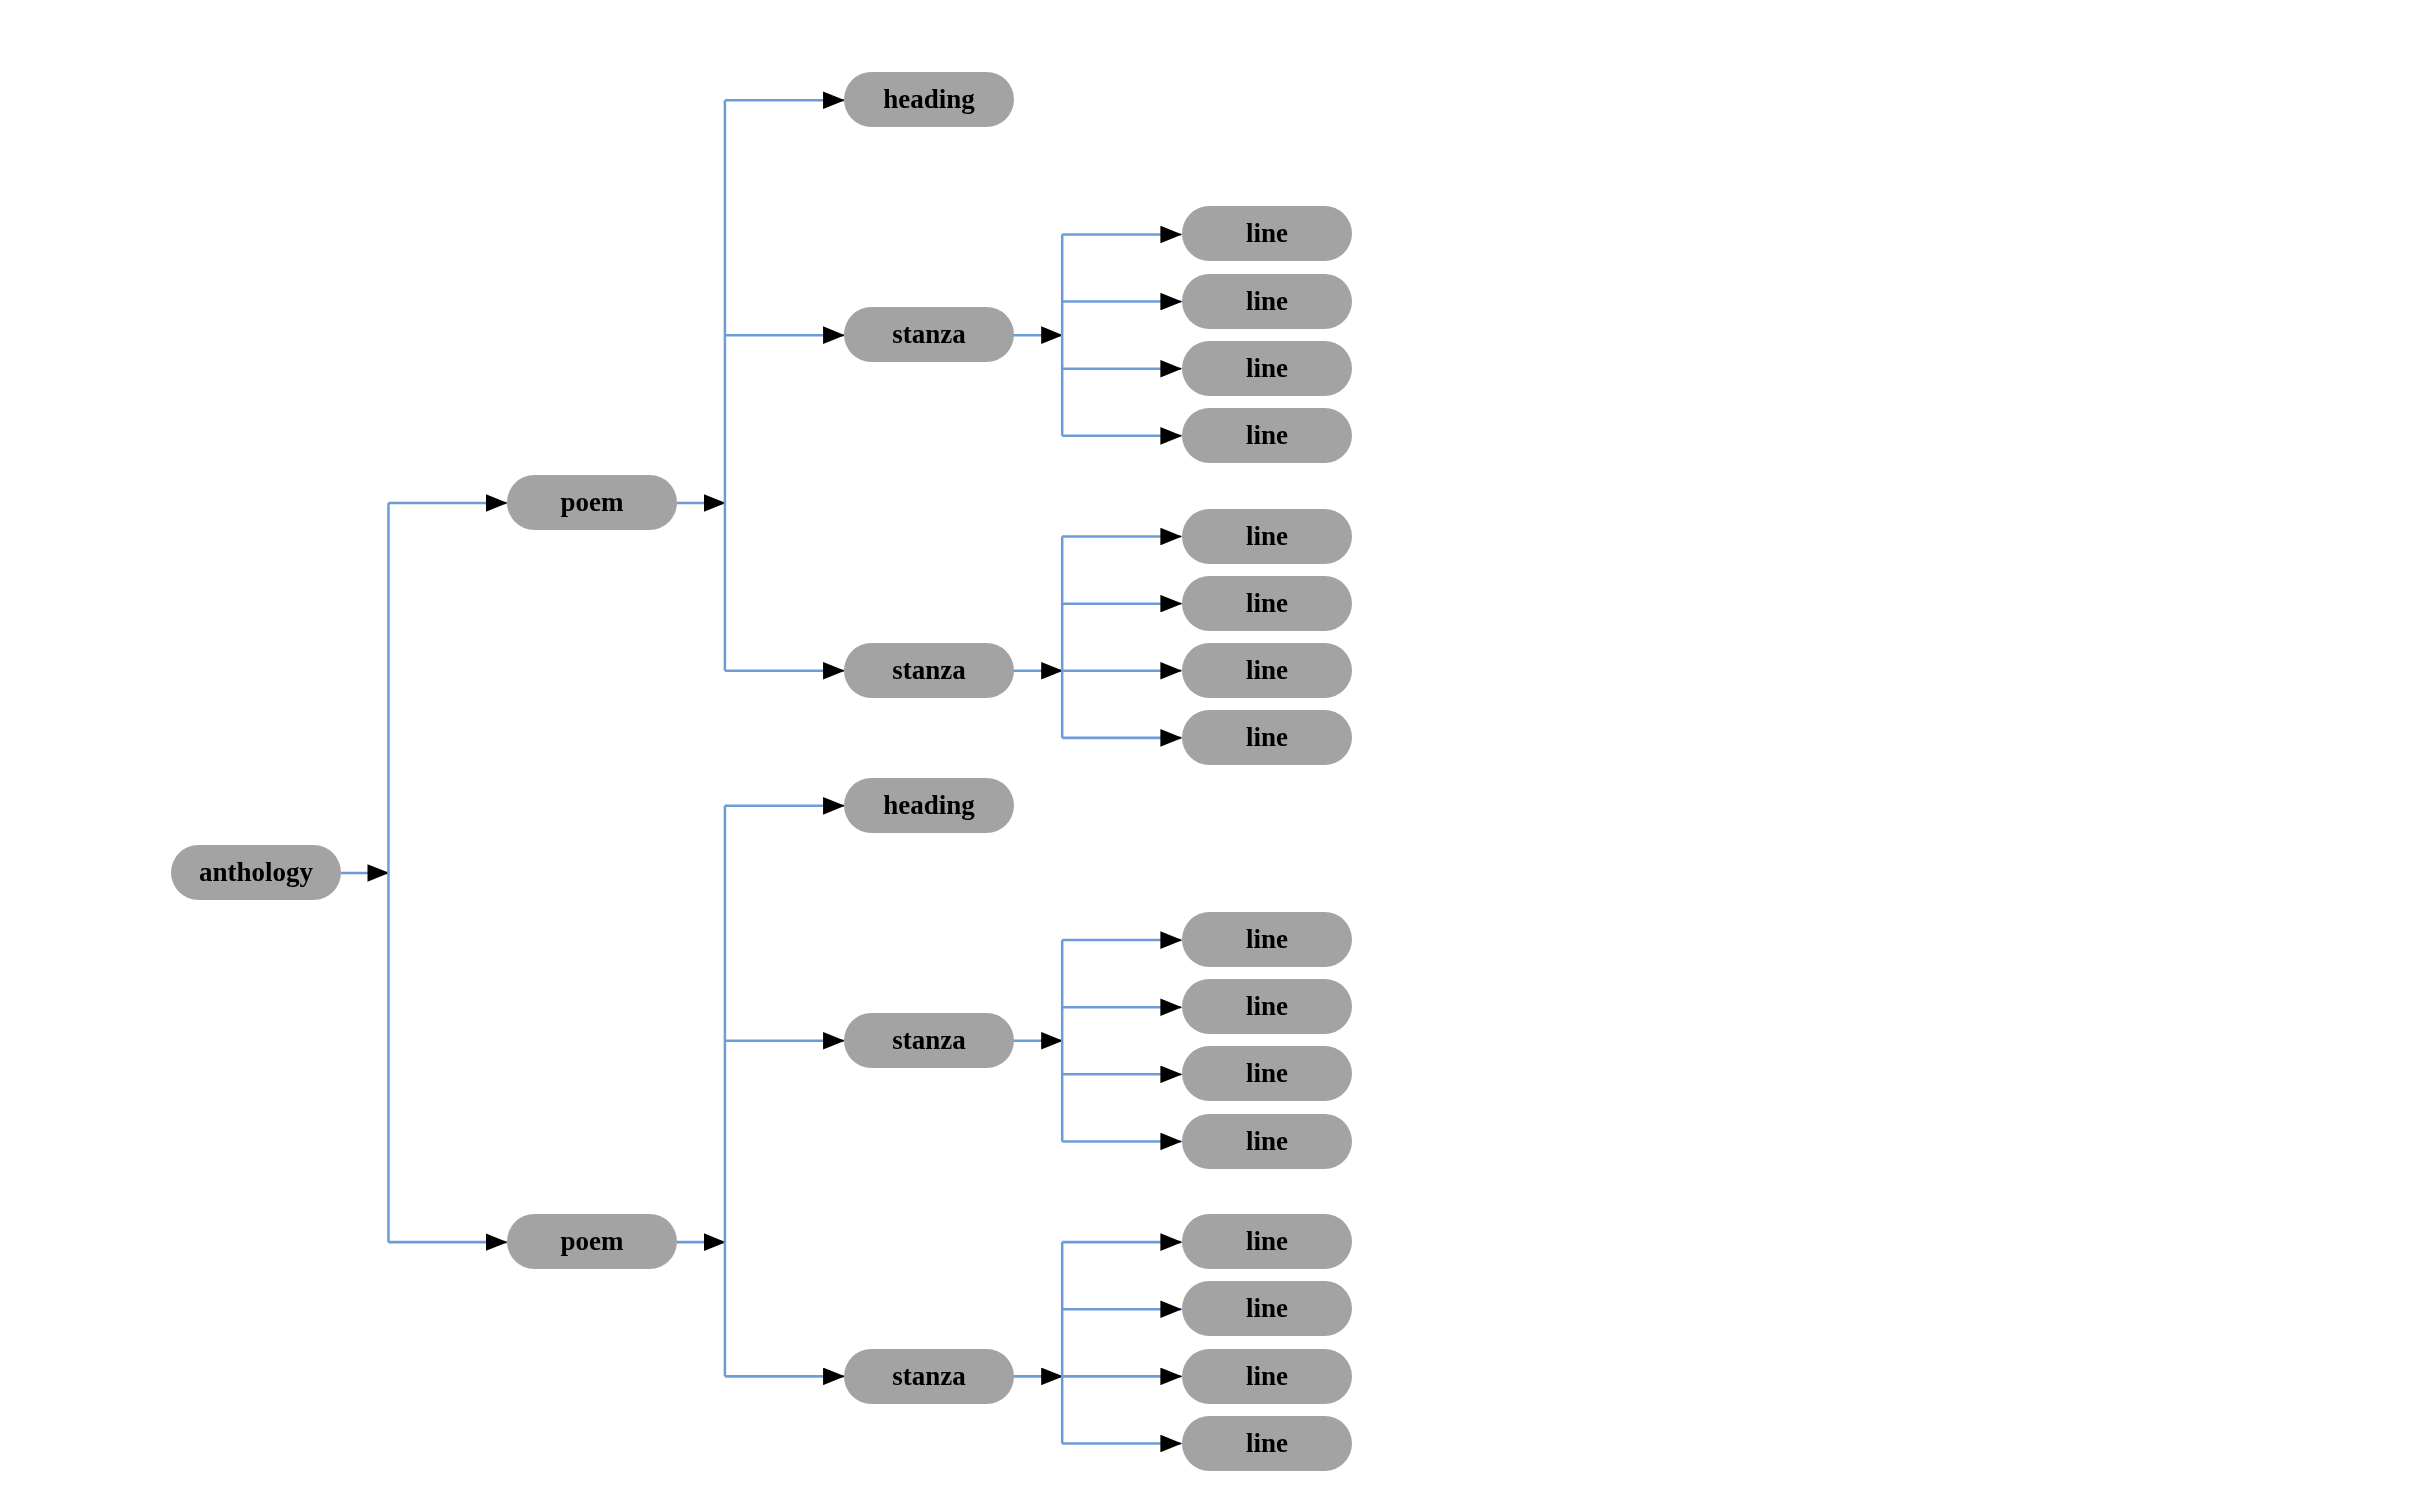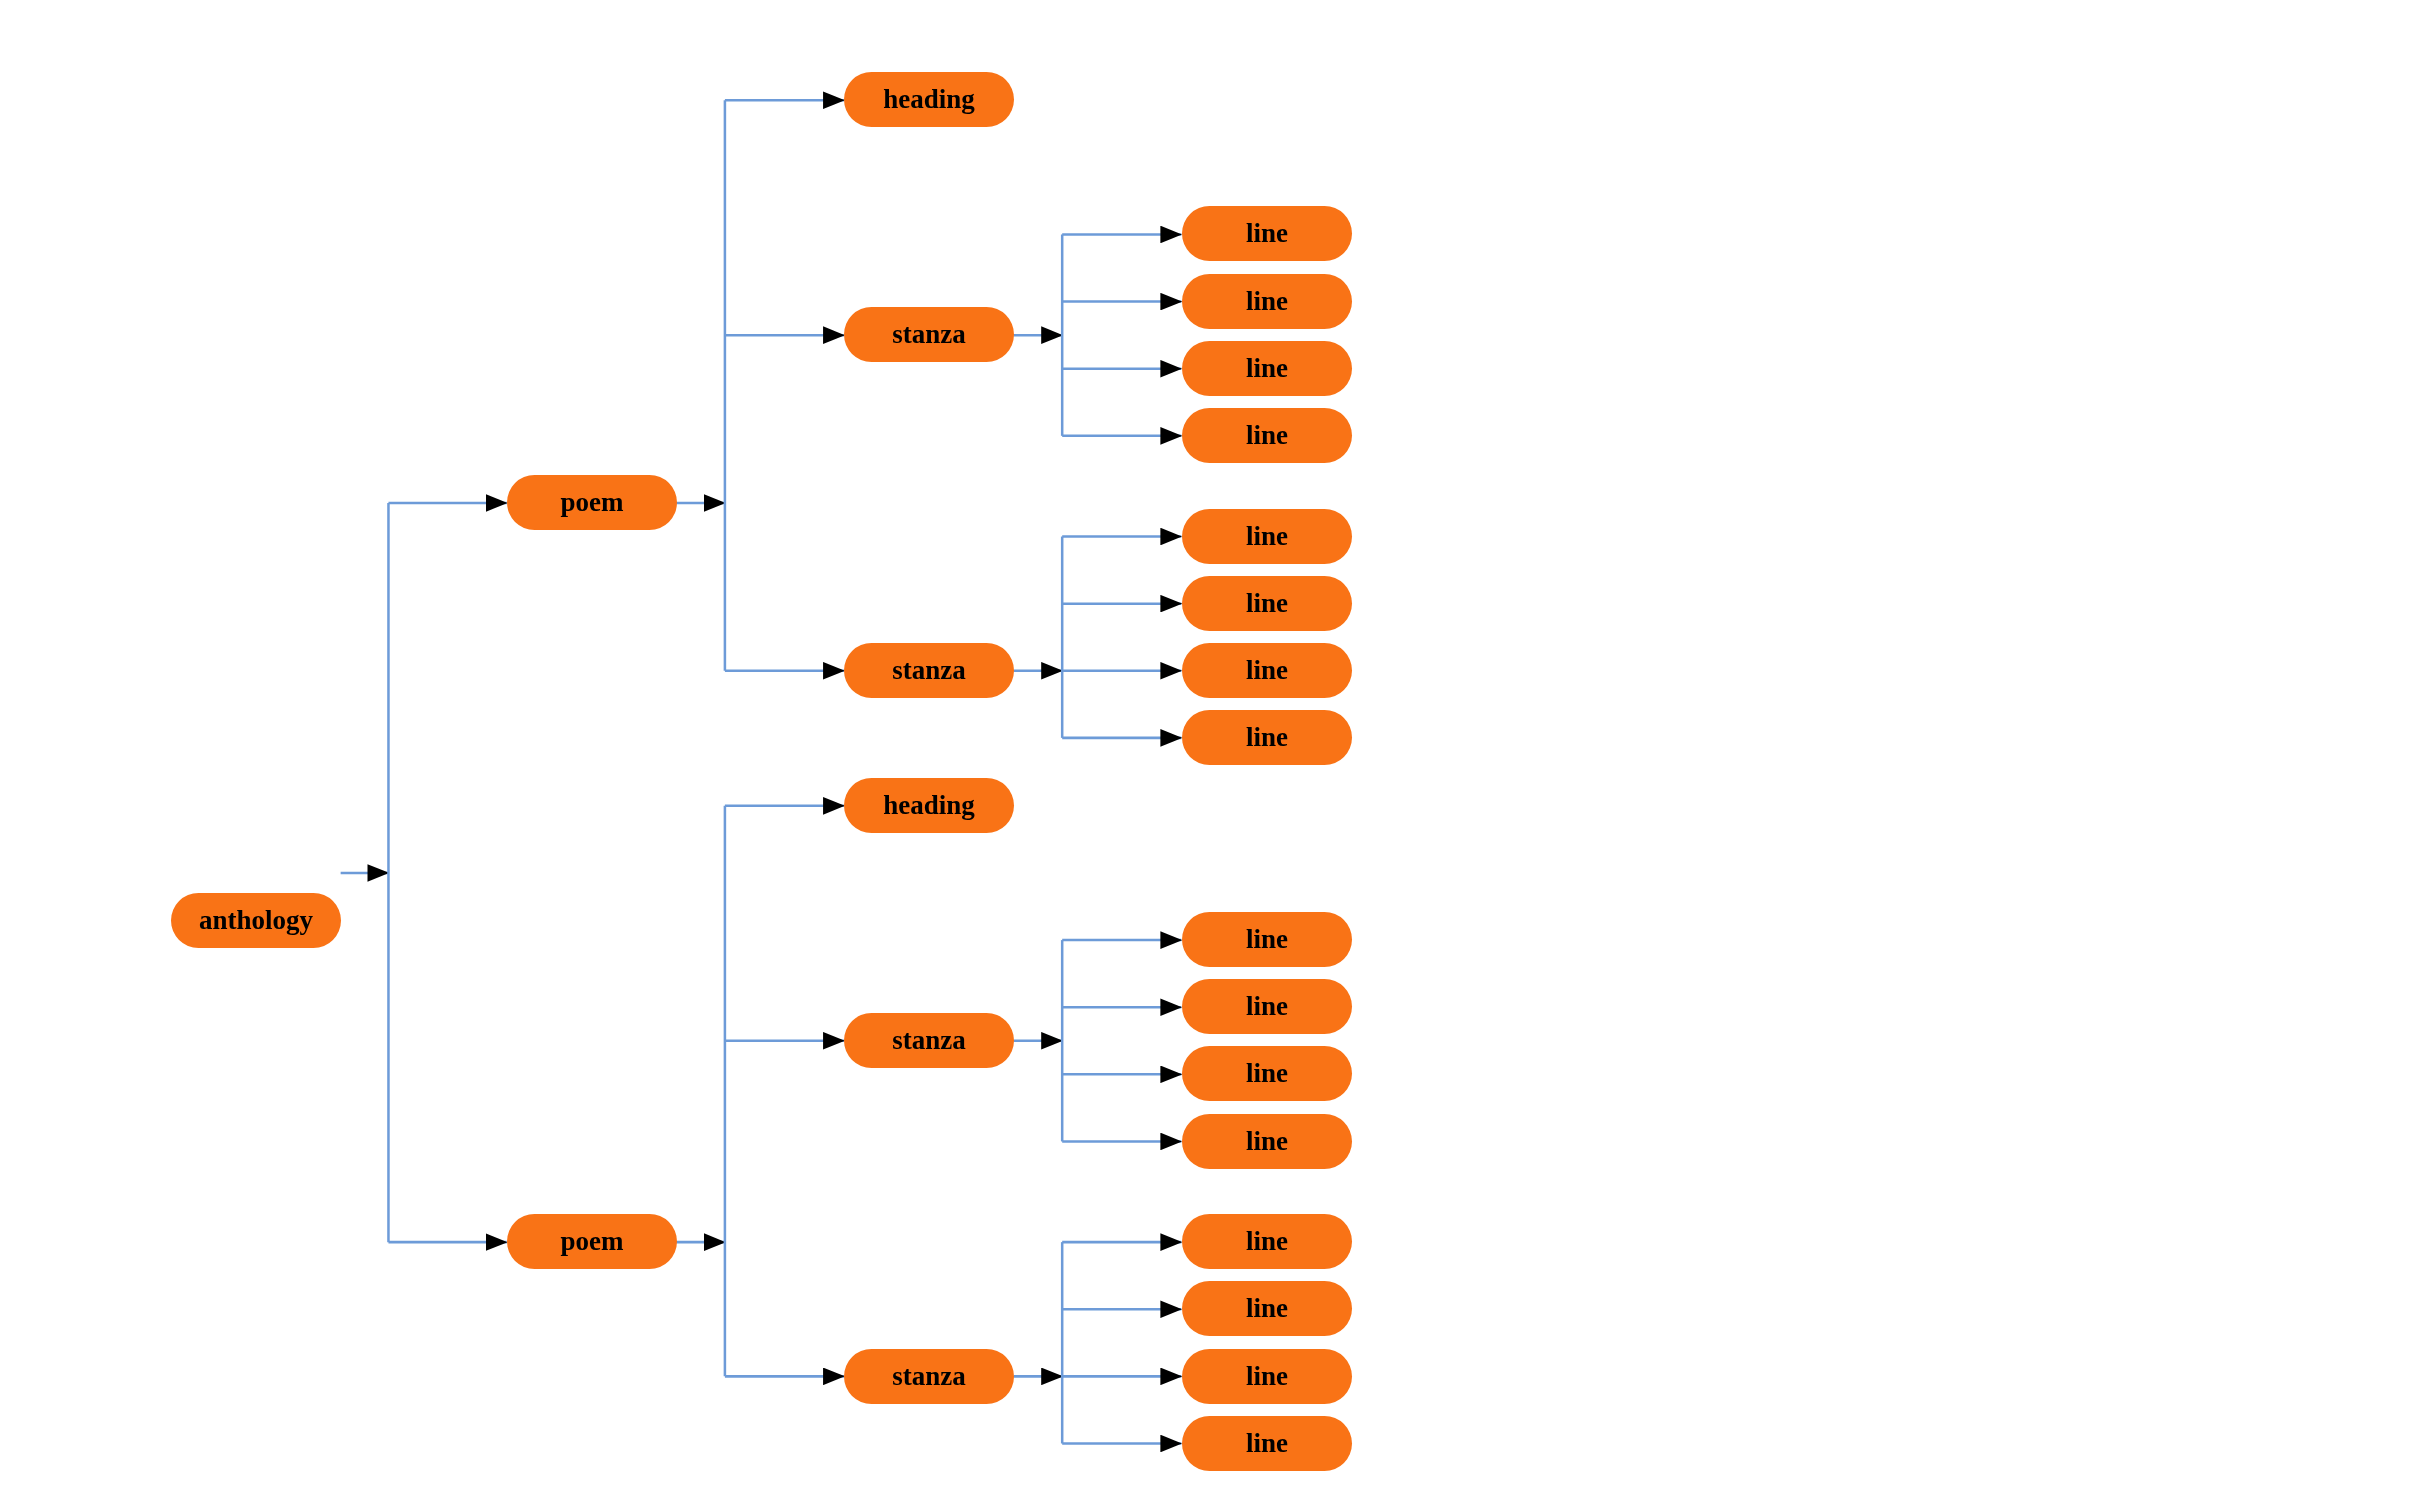--- a/index.html
+++ b/index.html
@@ -25,21 +25,21 @@
   .edge {
     stroke: #6d9bd8;
     stroke-width: 3;
     fill: none;
   }
   .node {
     position: absolute;
     width: 170px;
     height: 55px;
     border-radius: 28px;
-    background: #f97316;
+    background: #a3a3a3;
     color: #000000;
     display: flex;
     align-items: center;
     justify-content: center;
     font-size: 27px;
     font-weight: bold;
     line-height: 1;
     user-select: none;
   }
 </style>
@@ -92,21 +92,21 @@
     <path class="edge" d="M1266 1120 H1408" marker-end="url(#arrowhead)"></path>
     <path class="edge" d="M1266 1200 H1408" marker-end="url(#arrowhead)"></path>
     <path class="edge" d="M1266 1280 H1408" marker-end="url(#arrowhead)"></path>
     <path class="edge" d="M1266 1360 H1408" marker-end="url(#arrowhead)"></path>
     <path class="edge" d="M1266 1480 H1408" marker-end="url(#arrowhead)"></path>
     <path class="edge" d="M1266 1560 H1408" marker-end="url(#arrowhead)"></path>
     <path class="edge" d="M1266 1640 H1408" marker-end="url(#arrowhead)"></path>
     <path class="edge" d="M1266 1720 H1408" marker-end="url(#arrowhead)"></path>
   </svg>
 
-  <div class="node" style="left:171px;  top:845px;margin-top:48px;">anthology</div>
+  <div class="node" style="left:171px;  top:845px;">anthology</div>
 
   <div class="node" style="left:507px;  top:475px;">poem</div>
   <div class="node" style="left:844px; top:72px;">heading</div>
   <div class="node" style="left:844px; top:307px;">stanza</div>
   <div class="node" style="left:1182px; top:206px;">line</div>
   <div class="node" style="left:1182px; top:274px;">line</div>
   <div class="node" style="left:1182px; top:341px;">line</div>
   <div class="node" style="left:1182px; top:408px;">line</div>
   <div class="node" style="left:844px; top:643px;">stanza</div>
   <div class="node" style="left:1182px; top:509px;">line</div>

